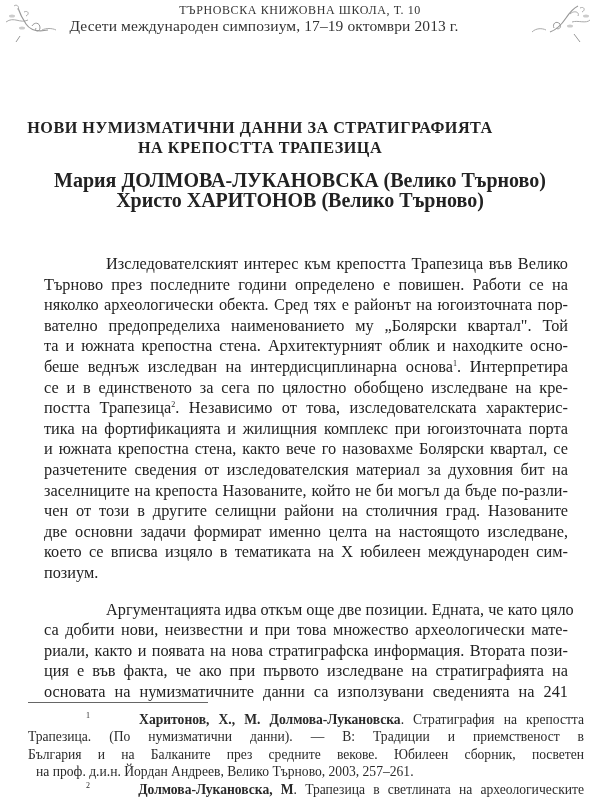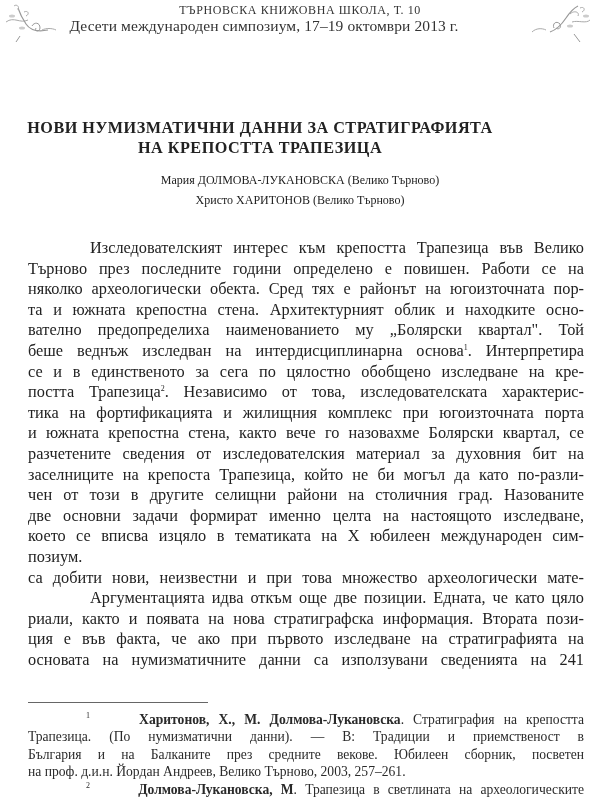--- a/index.html
+++ b/index.html
@@ -9,33 +9,33 @@
   .rh-line1 { position: absolute; top: 1px; left: 0; width: 600px; text-align: center;
               font-size: 12px; letter-spacing: 0.6px; color: #333; line-height: 18px; }
   .rh-line2 { position: absolute; top: 17px; left: 0; width: 528px; text-align: center;
               font-size: 15.5px; color: #333; line-height: 18px; letter-spacing: 0.1px; }
   .ornament { position: absolute; top: 2px; width: 70px; height: 44px; }
   .ornament.left { left: 2px; }
   .ornament.right { right: 4px; }
   .title { position: absolute; top: 118px; left: 0; width: 520px; text-align: center;
            font-weight: bold; font-size: 16.2px; line-height: 20px; letter-spacing: 0.5px; color: #222; }
   .authors { position: absolute; top: 170px; left: 0; width: 600px; text-align: center;
-             font-weight: normal; font-size: 12px; line-height: 20px; color: #222; }
+             font-weight: bold; font-size: 20px; line-height: 20px; color: #222; }
   .body-text { position: absolute; top: 238px; left: 28px; width: 556px;
                font-size: 16.3px; line-height: 20.6px; text-align: justify; color: #222; }
-  .body-text p { margin: 0; font-family: Liberation Serif, serif; }
+  .body-text p { margin: 16px; font-family: Liberation Serif, serif; }
   .line { display: block; text-align: justify; text-align-last: justify; white-space: nowrap; }
   .line.last { text-align-last: left; }
   .indent { padding-left: 62px; }
   .fn-rule { position: absolute; top: 702px; left: 28px; width: 180px; height: 0;
              border-top: 1px solid #666; }
   .footnotes { position: absolute; top: 711px; left: 28px; width: 556px;
                font-size: 13.6px; line-height: 17.4px; color: #2a2a2a; }
   .fn-line { display: block; text-align: justify; text-align-last: justify; white-space: nowrap; }
-  .fn-line.last { text-align-last: left; }
+  .fn-line.last { text-align-last: left; margin-left: 8px; }
   .fn-indent { padding-left: 58px; }
   sup { font-size: 8px; vertical-align: 6px; line-height: 0; }
   b { font-weight: bold; margin-left: 40px; }
 </style>
 </head>
 <body>
 
 <div class="running-header">
   <svg class="ornament left" viewBox="0 0 70 44">
     <path d="M4 20 C12 14, 18 22, 26 18" stroke="#aaa" stroke-width="1" fill="none"></path>
@@ -77,37 +77,37 @@
     <span>Христо ХАРИТОНОВ</span>
     <span>(Велико Търново)</span>
   </div>
 </div>
 
 <div class="body-text">
   <p>
     <span class="line indent">Изследователският интерес към крепостта Трапезица във Велико</span>
     <span class="line">Търново през последните години определено е повишен. Работи се на</span>
     <span class="line">няколко археологически обекта. Сред тях е районът на югоизточната пор-</span>
+    <span class="line">вателно предопределиха наименованието му „Болярски квартал". Той</span>
     <span class="line">та и южната крепостна стена. Архитектурният облик и находките осно-</span>
-    <span class="line">вателно предопределиха наименованието му „Болярски квартал". Той</span>
     <span class="line"><span>беше веднъж изследван на интердисциплинарна основа</span><sup>1</sup><span>. Интерпретира</span></span>
     <span class="line">се и в единственото за сега по цялостно обобщено изследване на кре-</span>
     <span class="line"><span>постта Трапезица</span><sup>2</sup><span>. Независимо от това, изследователската характерис-</span></span>
     <span class="line">тика на фортификацията и жилищния комплекс при югоизточната порта</span>
     <span class="line">и южната крепостна стена, както вече го назовахме Болярски квартал, се</span>
     <span class="line">разчетените сведения от изследователския материал за духовния бит на</span>
-    <span class="line">заселниците на крепоста Трапезица, който не би могъл да като по-разли-</span>
+    <span class="line">заселниците на крепоста Назованите, който не би могъл да бъде по-разли-</span>
     <span class="line">чен от този в другите селищни райони на столичния град. Назованите</span>
     <span class="line">две основни задачи формират именно целта на настоящото изследване,</span>
     <span class="line">което се вписва изцяло в тематиката на X юбилеен международен сим-</span>
     <span class="line last">позиум.</span>
   </p>
   <p>
+    <span class="line indent">Аргументацията идва откъм още две позиции. Едната, че като цяло</span>
     <span class="line">са добити нови, неизвестни и при това множество археологически мате-</span>
-    <span class="line indent">Аргументацията идва откъм още две позиции. Едната, че като цяло</span>
     <span class="line">риали, както и появата на нова стратиграфска информация. Втората пози-</span>
     <span class="line">ция е във факта, че ако при първото изследване на стратиграфията на</span>
     <span class="line">основата на нумизматичните данни са използувани сведенията на 241</span>
   </p>
 </div>
 
 <div class="fn-rule"></div>
 
 <div class="footnotes">
   <div>

